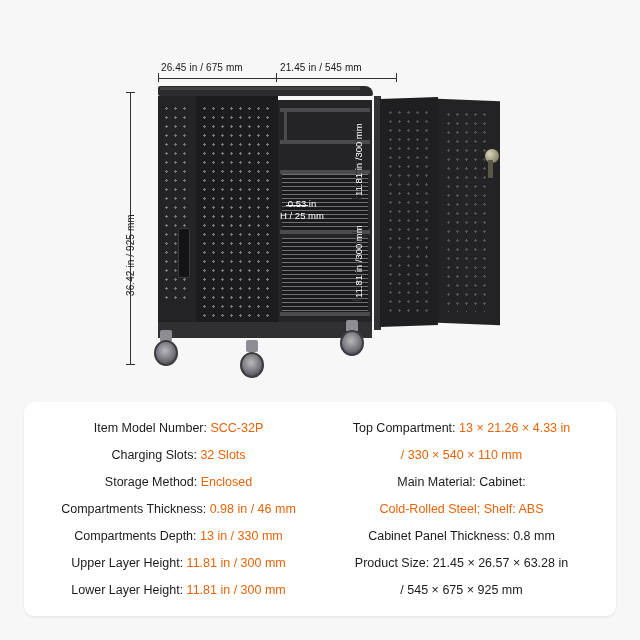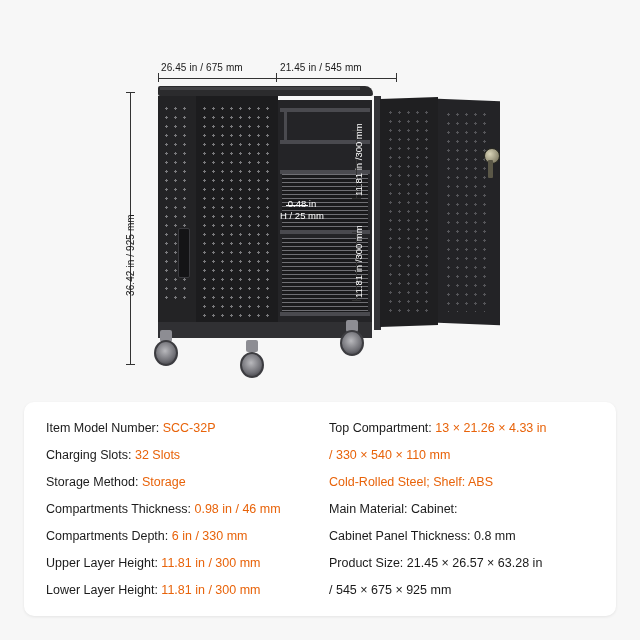--- a/index.html
+++ b/index.html
@@ -217,20 +217,21 @@
   .card {
     position: absolute;
     left: 24px; top: 402px;
     width: 592px; height: 214px;
     background: #ffffff;
     border-radius: 10px;
     box-shadow: 0 1px 3px rgba(0,0,0,.08);
     box-sizing: border-box;
     padding: 14px 22px 10px 22px;
     display: flex;
+    text-align: center;
   }
   .col {
     flex: 1 1 50%;
     display: flex;
     flex-direction: column;
     gap: 2px;
   }
   .col.right { padding-left: 18px; }
   .spec {
     font-size: 12.5px;
@@ -281,21 +282,21 @@
     <div class="divider-v" style="left:284px; top:112px; height:28px;"></div>
 
     <div class="shelf" style="left:280px; top:170px; width:90px;"></div>
     <div class="fins" style="left:282px; top:174px; width:86px; height:56px;"></div>
     <div class="shelf" style="left:280px; top:230px; width:90px;"></div>
 
     <div class="fins" style="left:282px; top:238px; width:86px; height:74px;"></div>
     <div class="shelf" style="left:280px; top:312px; width:90px;"></div>
 
     <div class="wline" style="left:286px; top:205px; width:22px; height:1px;"></div>
-    <div class="inner-label" style="left:272px; top:198px; width:60px;">0.48 in</div>
+    <div class="inner-label" style="left:272px; top:198px; width:60px;">0.53 in</div>
     <div class="inner-label" style="left:272px; top:210px; width:60px;">H / 25 mm</div>
 
     <div class="cab-base"></div>
 
     <div class="door-edge"></div>
     <div class="door-inner"></div>
     <div class="dots dots-dim" style="left:386px; top:108px; width:46px; height:206px;"></div>
     <div class="door-outer"></div>
     <div class="dots dots-dim" style="left:444px; top:110px; width:48px; height:202px;"></div>
     <div class="lock"></div>
@@ -325,53 +326,53 @@
       <div class="spec">
         <span>Item Model Number:</span>
         <span class="val">SCC-32P</span>
       </div>
       <div class="spec">
         <span>Charging Slots:</span>
         <span class="val">32 Slots</span>
       </div>
       <div class="spec">
         <span>Storage Method:</span>
-        <span class="val">Storage</span>
+        <span class="val">Enclosed</span>
       </div>
       <div class="spec">
         <span>Compartments Thickness:</span>
         <span class="val">0.98 in / 46 mm</span>
       </div>
       <div class="spec">
         <span>Compartments Depth:</span>
-        <span class="val">6 in / 330 mm</span>
+        <span class="val">13 in / 330 mm</span>
       </div>
       <div class="spec">
         <span>Upper Layer Height:</span>
         <span class="val">11.81 in / 300 mm</span>
       </div>
       <div class="spec">
         <span>Lower Layer Height:</span>
         <span class="val">11.81 in / 300 mm</span>
       </div>
     </div>
 
     <div class="col right">
       <div class="spec">
         <span>Top Compartment:</span>
         <span class="val">13 × 21.26 × 4.33 in</span>
       </div>
       <div class="spec">
         <span class="val">/ 330 × 540 × 110 mm</span>
       </div>
       <div class="spec">
+        <span>Main Material: Cabinet:</span>
+      </div>
+      <div class="spec">
         <span class="val">Cold-Rolled Steel; Shelf: ABS</span>
-      </div>
-      <div class="spec">
-        <span>Main Material: Cabinet:</span>
       </div>
       <div class="spec">
         <span>Cabinet Panel Thickness: 0.8 mm</span>
       </div>
       <div class="spec">
         <span>Product Size: 21.45 × 26.57 × 63.28 in</span>
       </div>
       <div class="spec">
         <span>/ 545 × 675 × 925 mm</span>
       </div>

